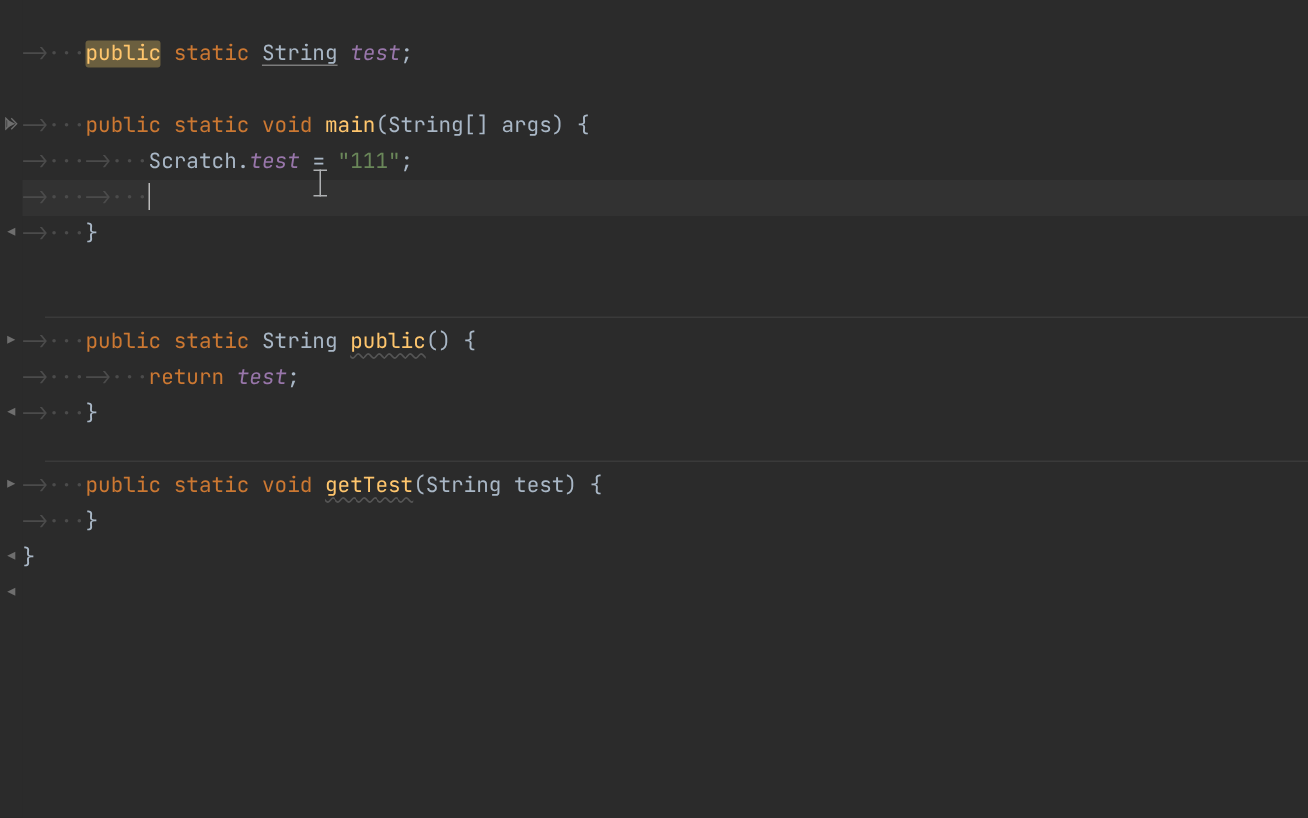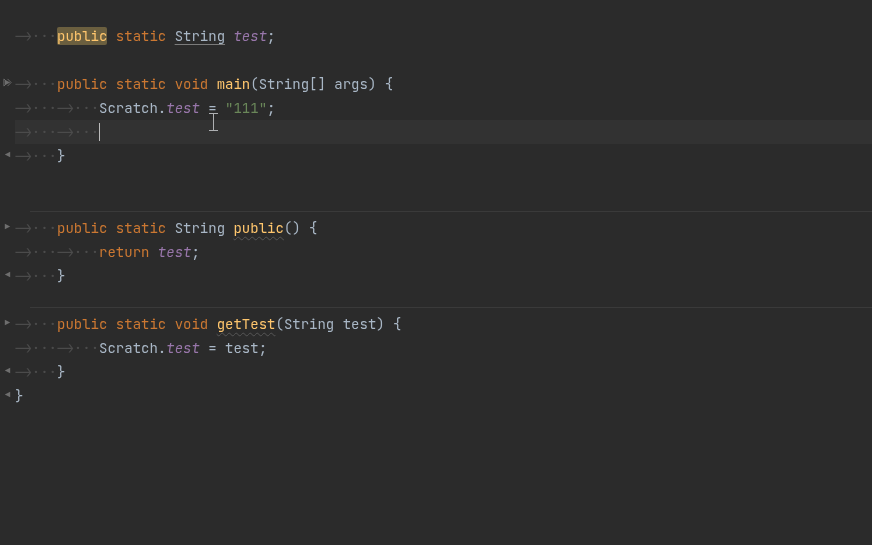--- a/index.html
+++ b/index.html
@@ -164,21 +164,20 @@
     <div class="line"><span class="arrow">⟶</span><span class="ws">···</span><span class="kw">public</span> <span class="kw">static</span> <span class="type">String</span> <span class="unused" style="color:#ffc66d">public</span><span class="punc">() {</span></div>
 
     <div class="line"><span class="arrow">⟶</span><span class="ws">···</span><span class="arrow">⟶</span><span class="ws">···</span><span class="kw">return</span> <span class="field-it">test</span><span class="punc">;</span></div>
 
     <div class="line"><span class="arrow">⟶</span><span class="ws">···</span><span class="punc">}</span></div>
 
     <div class="line"></div>
 
     <div class="line"><span class="arrow">⟶</span><span class="ws">···</span><span class="kw">public</span> <span class="kw">static</span> <span class="kw">void</span> <span class="unused" style="color:#ffc66d">getTest</span><span class="punc">(</span><span class="type">String</span> <span class="ident">test</span><span class="punc">) {</span></div>
 
-    <div class="line"><span class="arrow">⟶</span><span class="ws">···</span><span class="arrow">⟶</span><span class="ws">···</span><span class="ident">Scratch</span><span class="punc">.</span><span class="field-it">test</span><span class="op"> = test</span><span class="punc">;</span></div>
 
     <div class="line"><span class="arrow">⟶</span><span class="ws">···</span><span class="punc">}</span></div>
 
     <div class="line"><span class="punc">}</span></div>
 
     <div class="mouse-ibeam"></div>
   </div>
 </div>
 
 </body></html>

